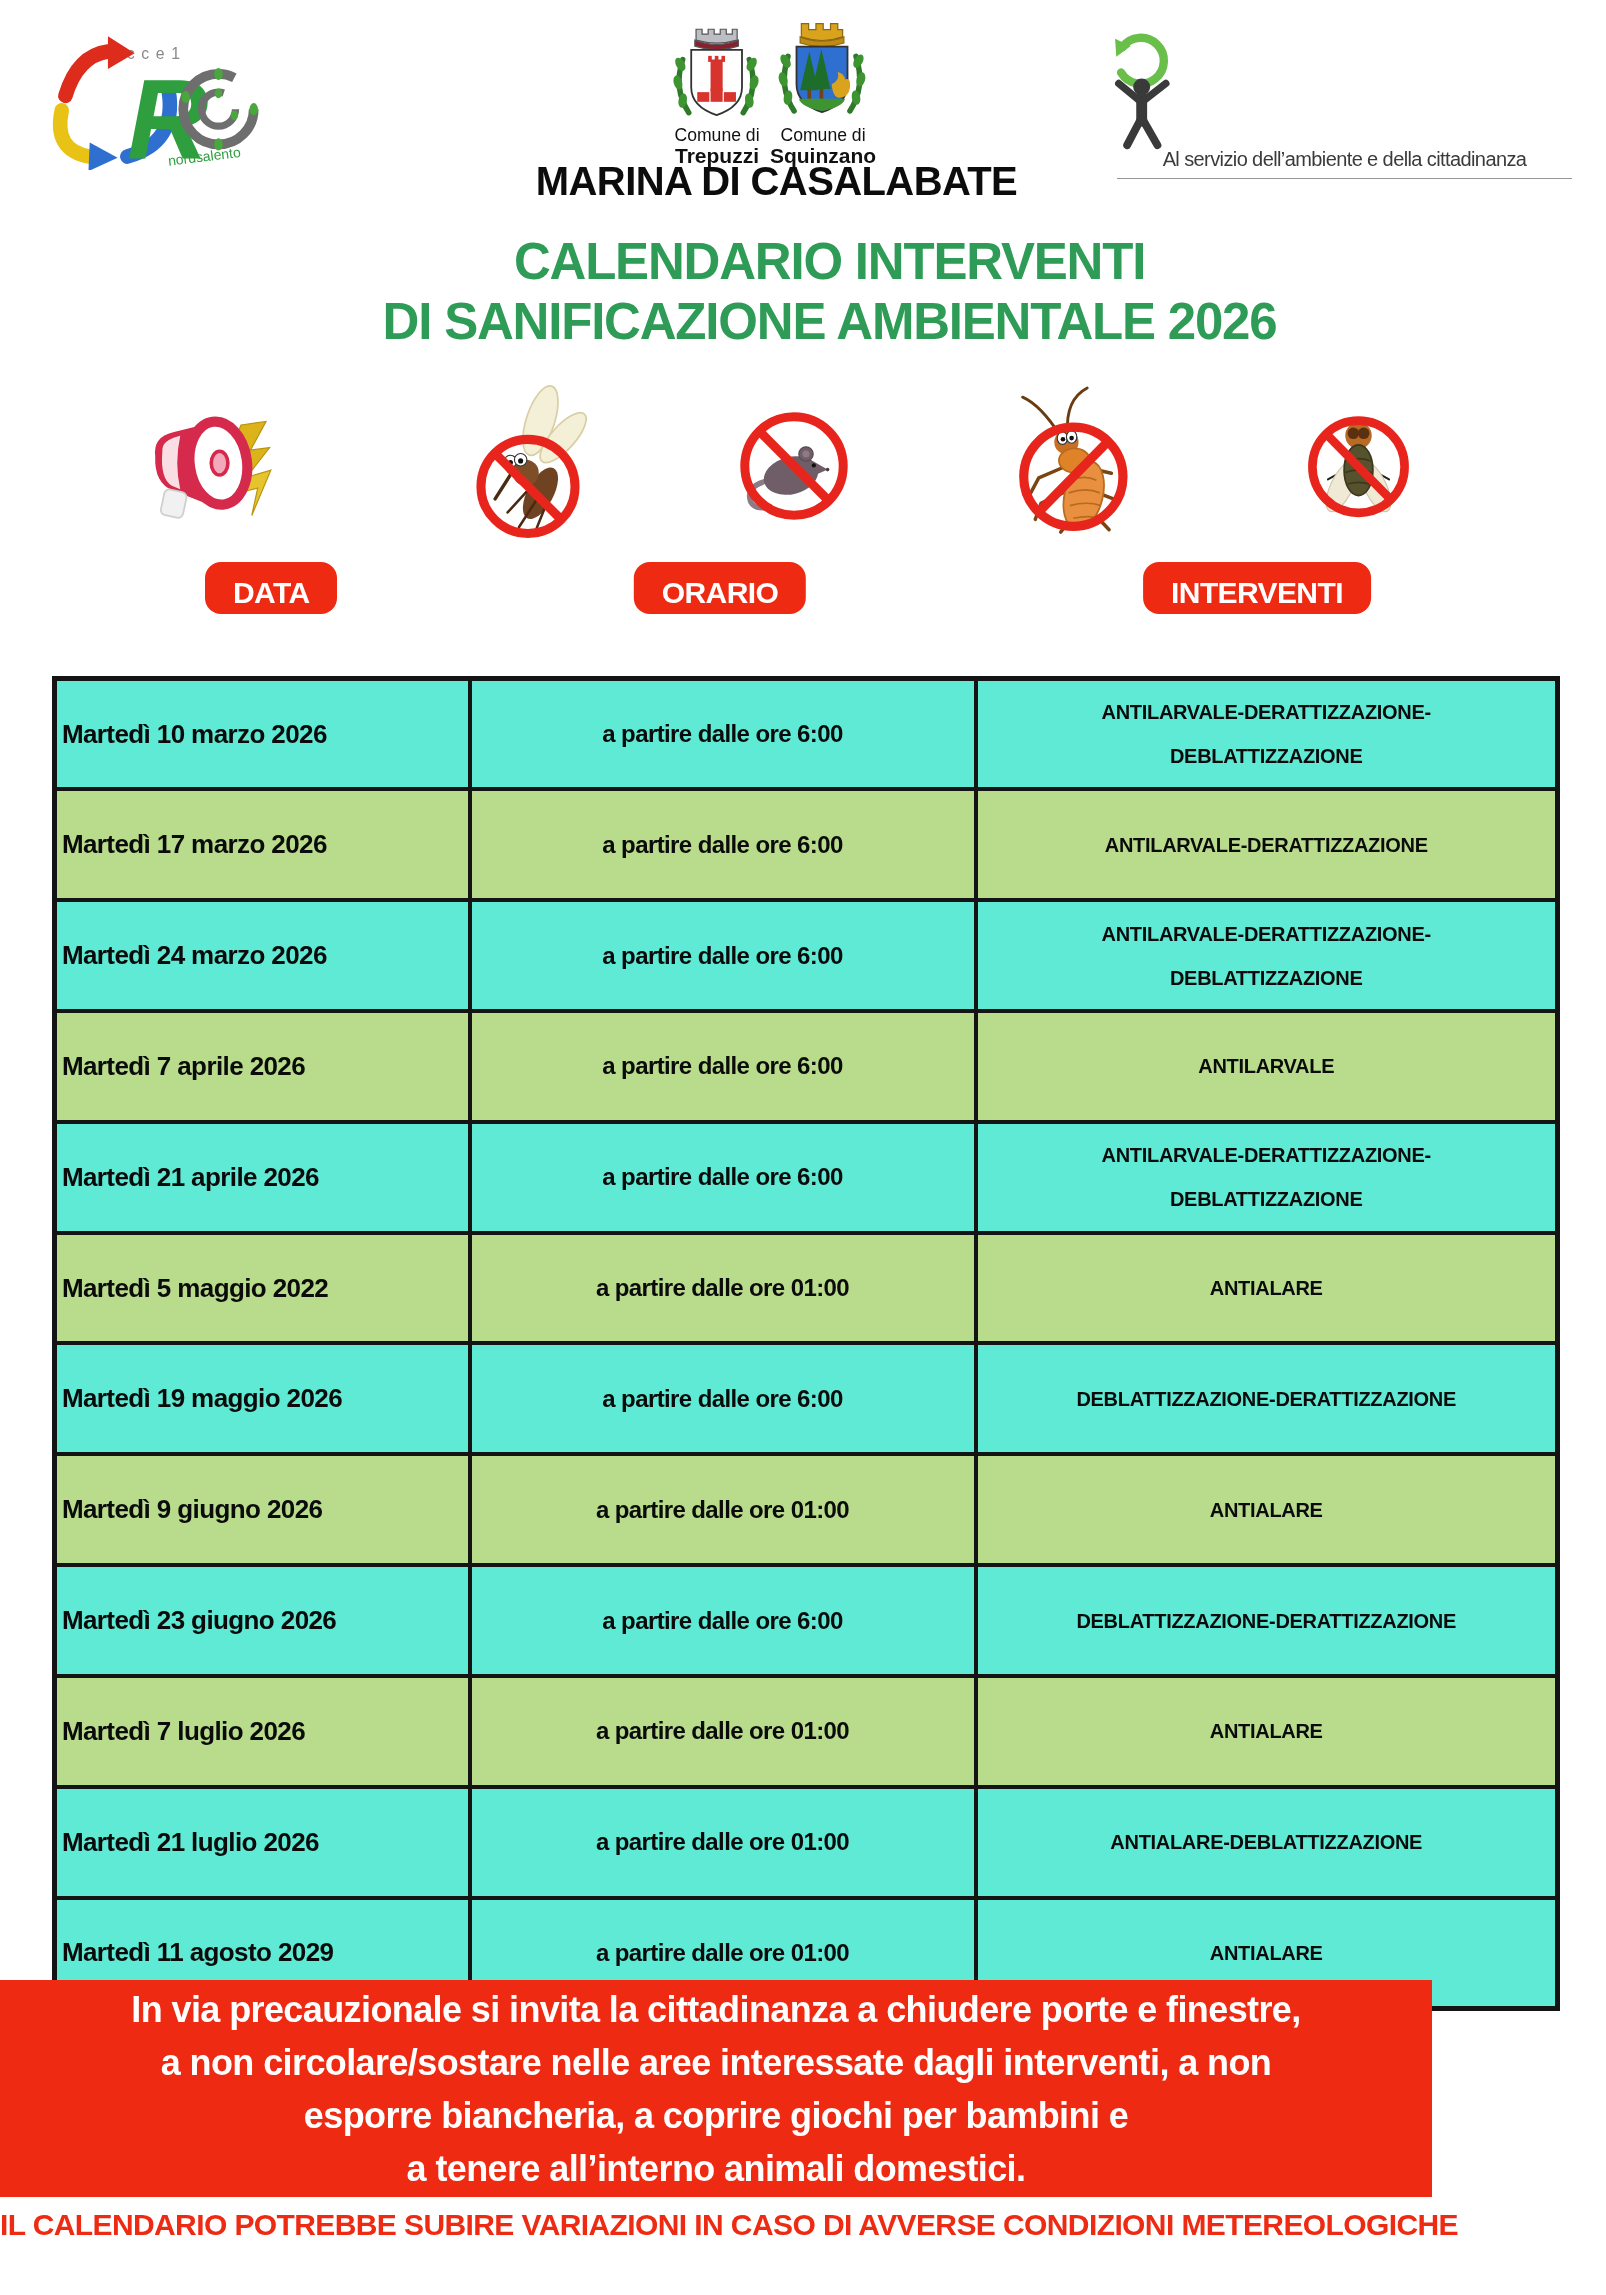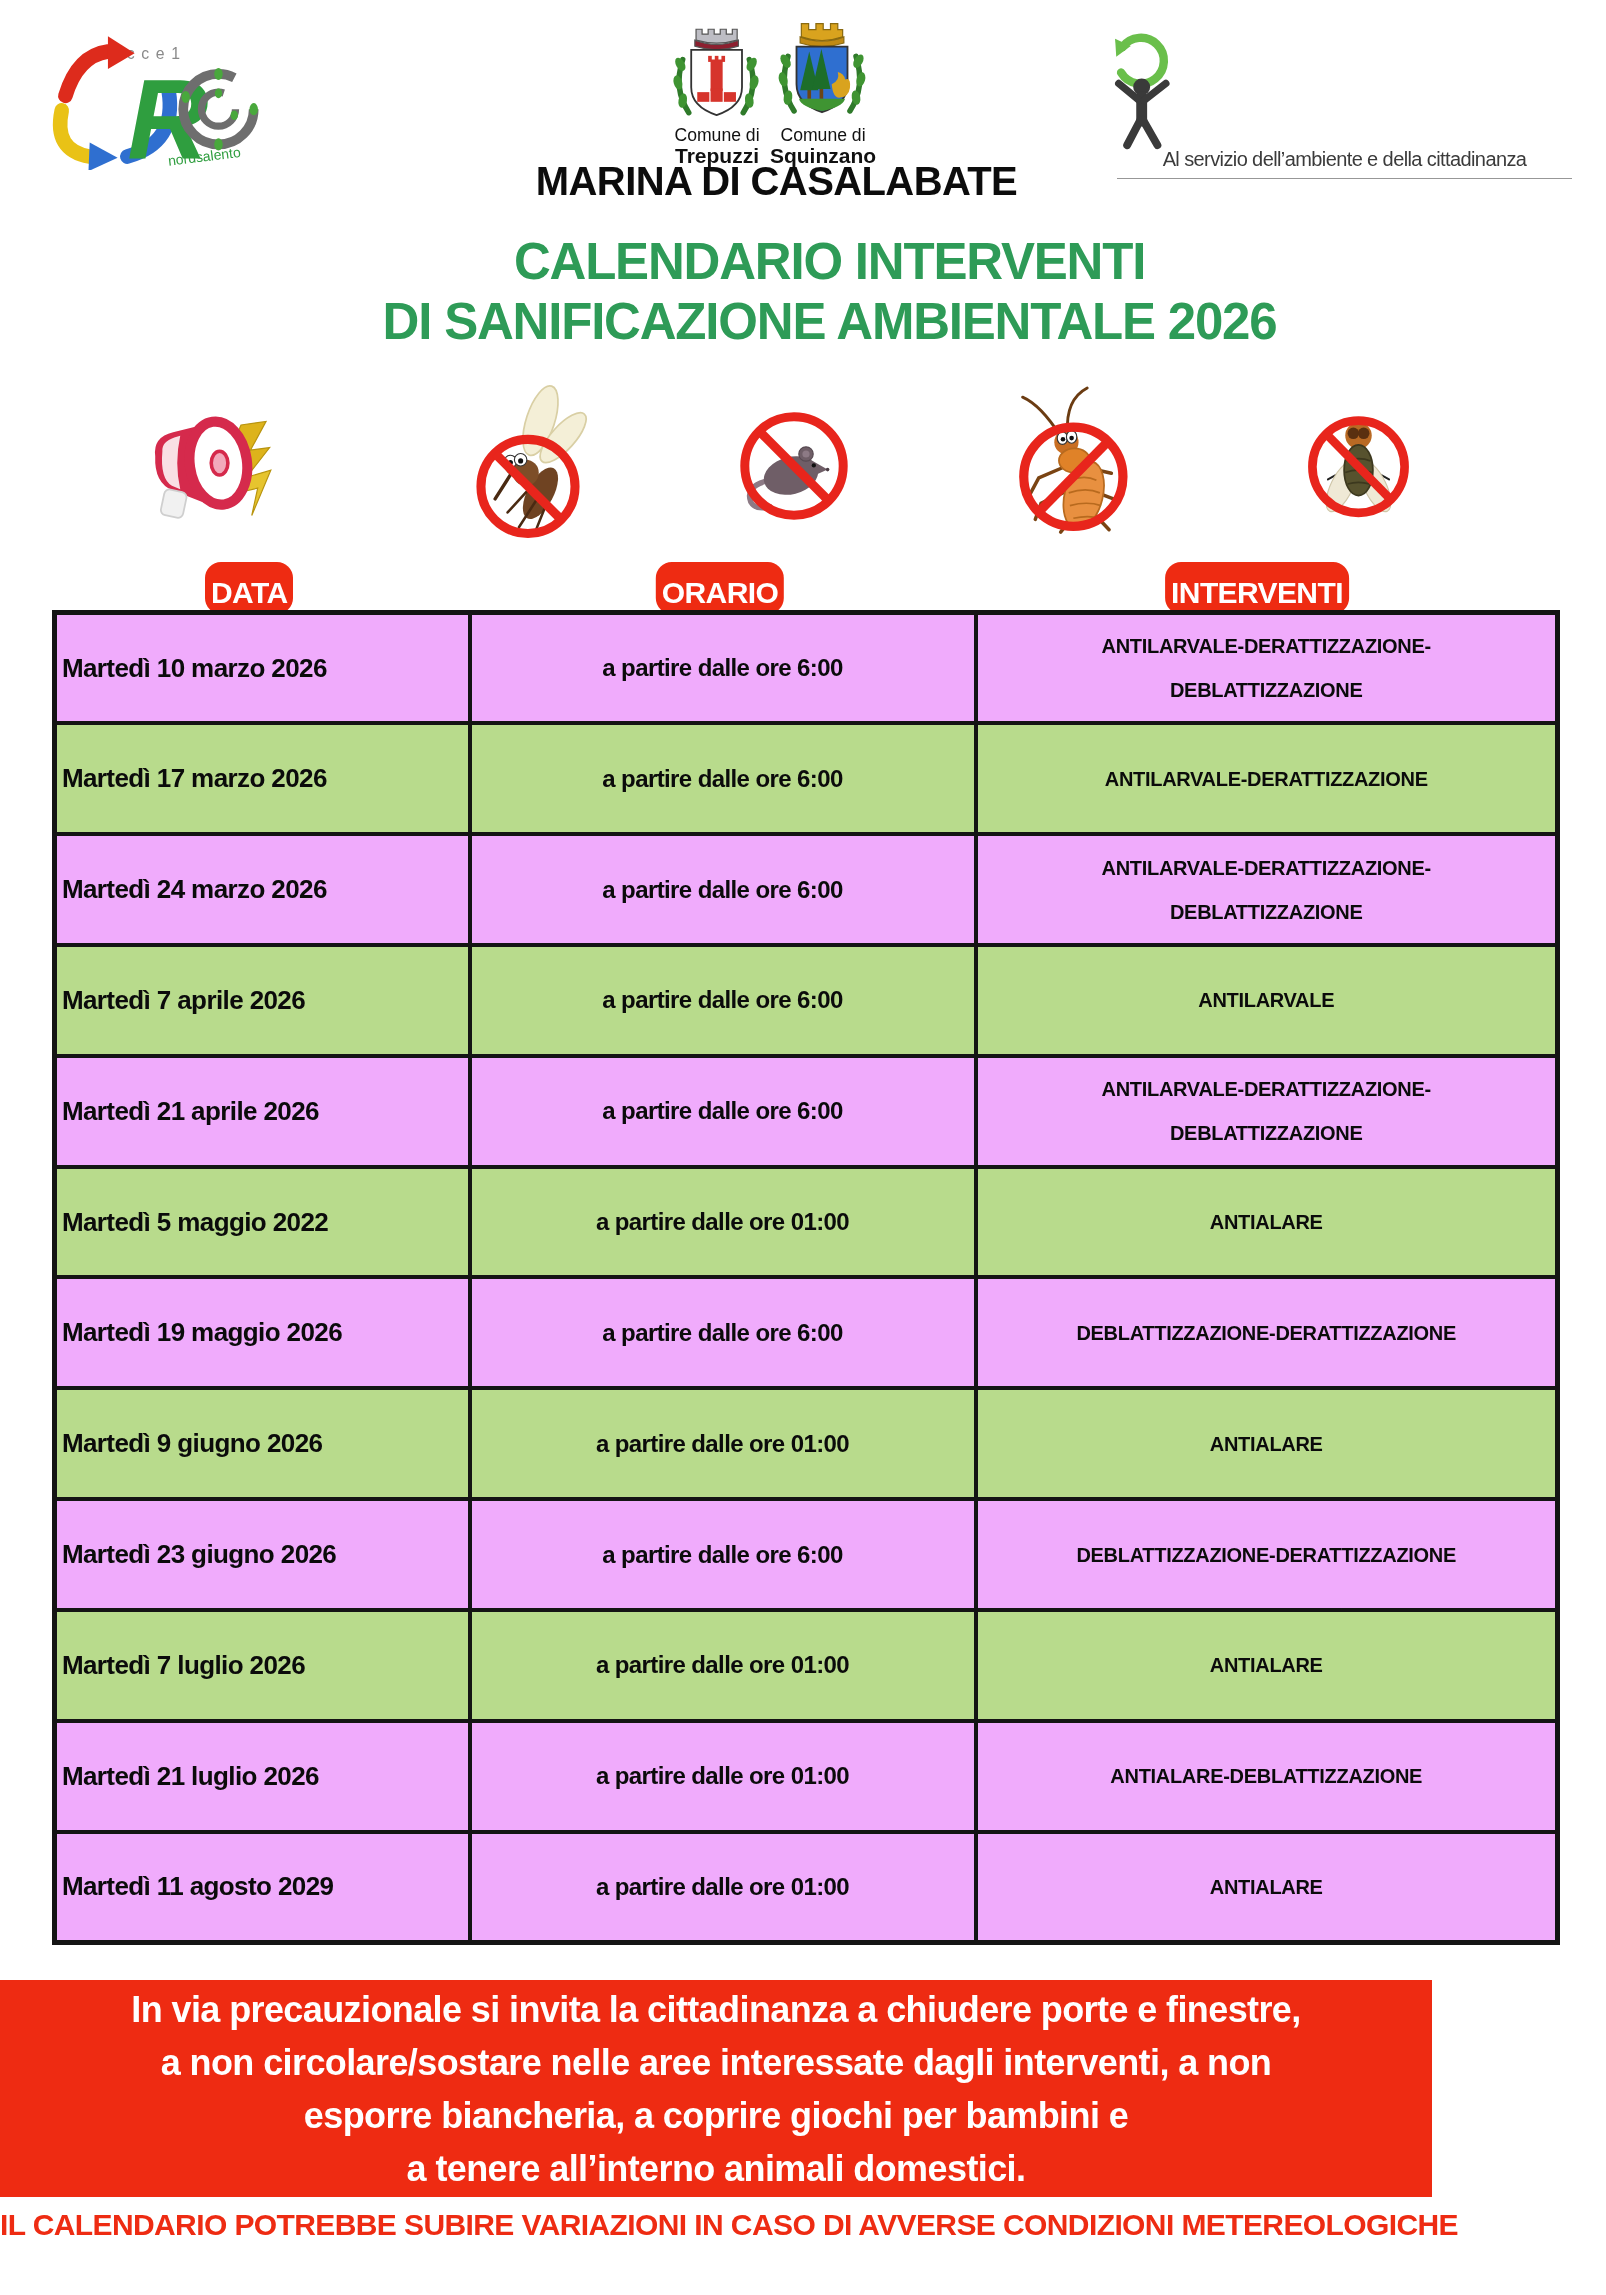--- a/index.html
+++ b/index.html
@@ -21,27 +21,27 @@
   .monteco-word{font-weight:700;color:var(--monteco-green);font-size:78px;letter-spacing:-1.2px;line-height:79px;}
   .monteco-tagline{font-size:20px;color:var(--dark);letter-spacing:-0.6px;white-space:nowrap;}
   .monteco-rule{border-bottom:1.8px solid #979797;}
 
   .location-title{width:100%;text-align:center;font-size:40px;font-weight:700;color:#0c0c0c;letter-spacing:-0.6px;}
   .main-title{width:100%;text-align:center;font-weight:700;color:var(--title-green);font-size:51px;line-height:60px;letter-spacing:-1.2px;padding-left:26px;}
 
   
   .badge{
     top:562px;height:52px;line-height:61px;background:var(--red);color:#fff;
-    font-weight:700;font-size:30px;letter-spacing:-0.6px;border-radius:16px;padding:0 6px;
+    font-weight:700;font-size:30px;letter-spacing:-0.6px;border-radius:16px;padding:0 28px;
   }
 
   
   table.schedule{
-    position:absolute;left:52px;top:610px;width:1504px;height:1335px;
-    border-collapse:collapse;table-layout:fixed;background:#f0abfc;
+    position:absolute;left:52px;top:676px;width:1504px;height:1335px;
+    border-collapse:collapse;table-layout:fixed;background:#5eead4;
   }
   table.schedule{border:5.5px solid var(--ink);}
   table.schedule td{border:4.9px solid var(--ink);vertical-align:middle;color:#0b0b0b;}
   table.schedule tr{height:103px;}
   table.schedule tr.hl td{background:var(--row-green);}
   td.c-data{font-size:26px;font-weight:700;text-align:left;padding-left:4.9px;letter-spacing:-0.6px;}
   td.c-orario{font-size:24px;font-weight:700;text-align:center;letter-spacing:-0.6px;}
   td.c-int{text-align:center;}
   td.c-int .int-text{
     display:block;max-width:437px;margin:0 auto;font-size:20px;font-weight:700;

